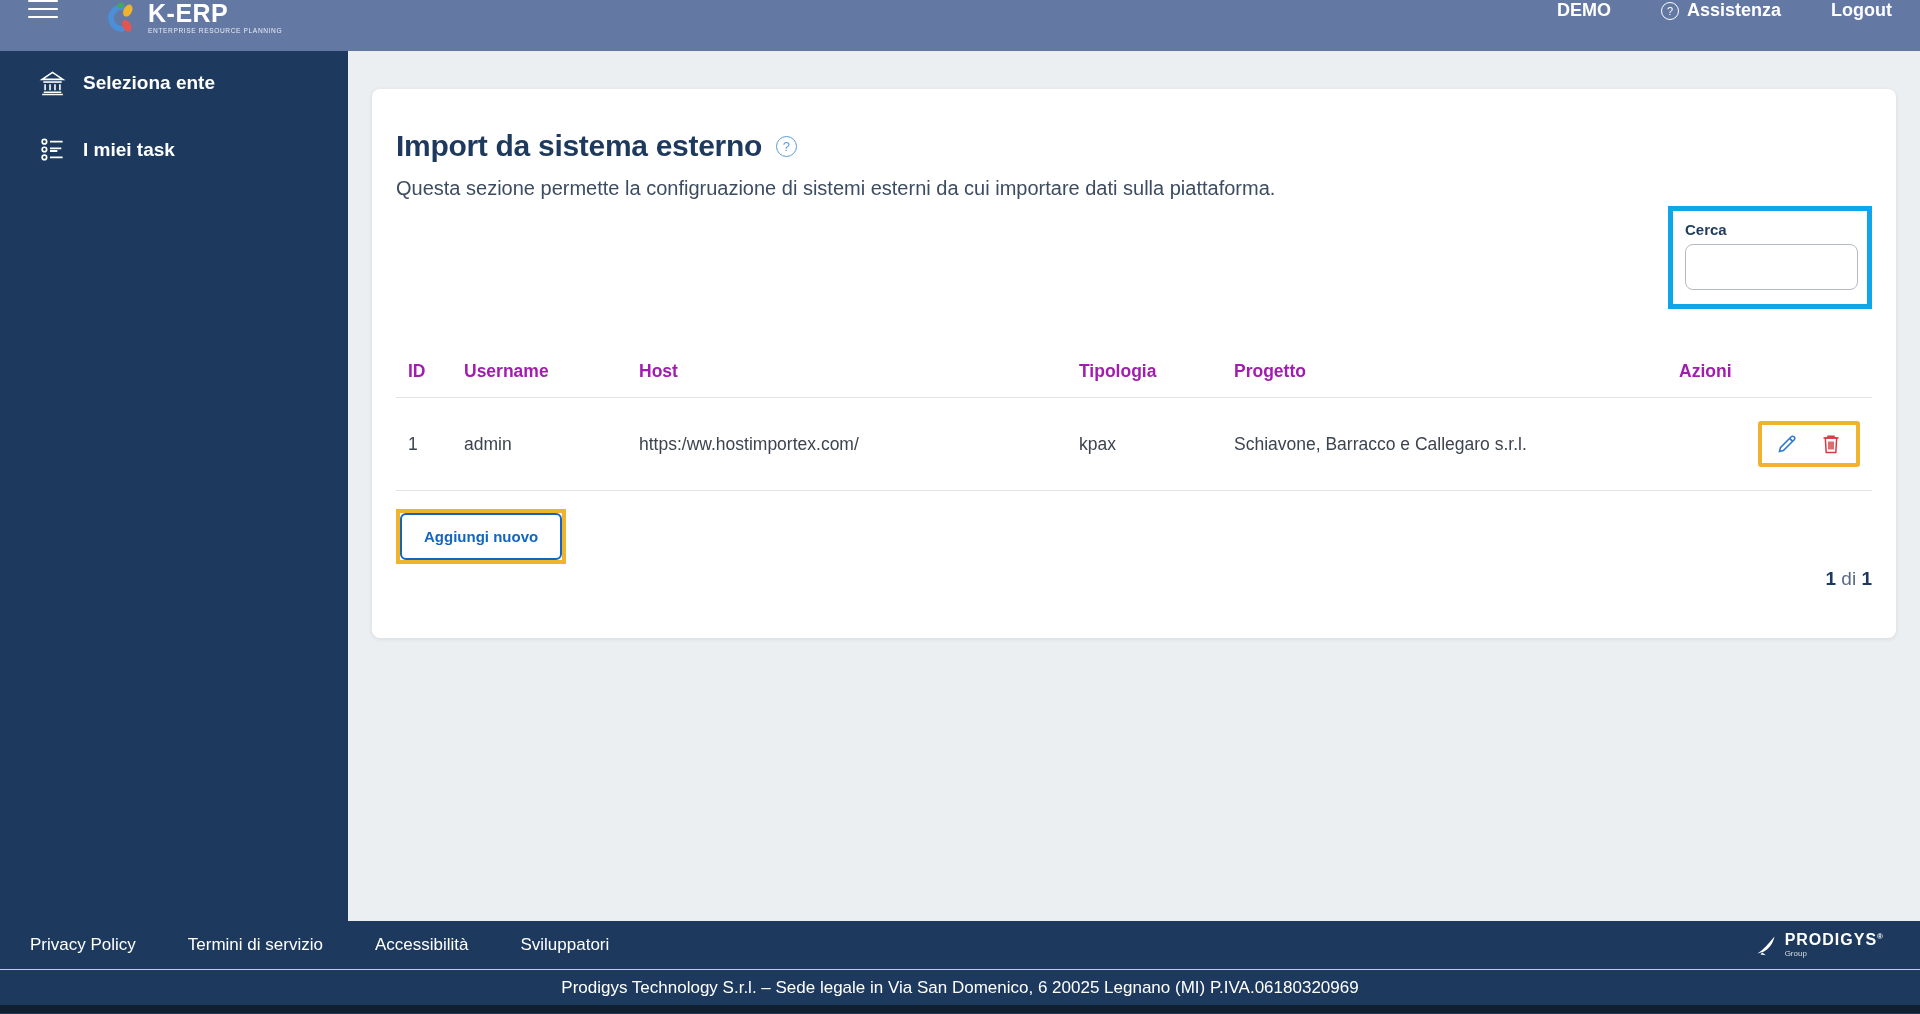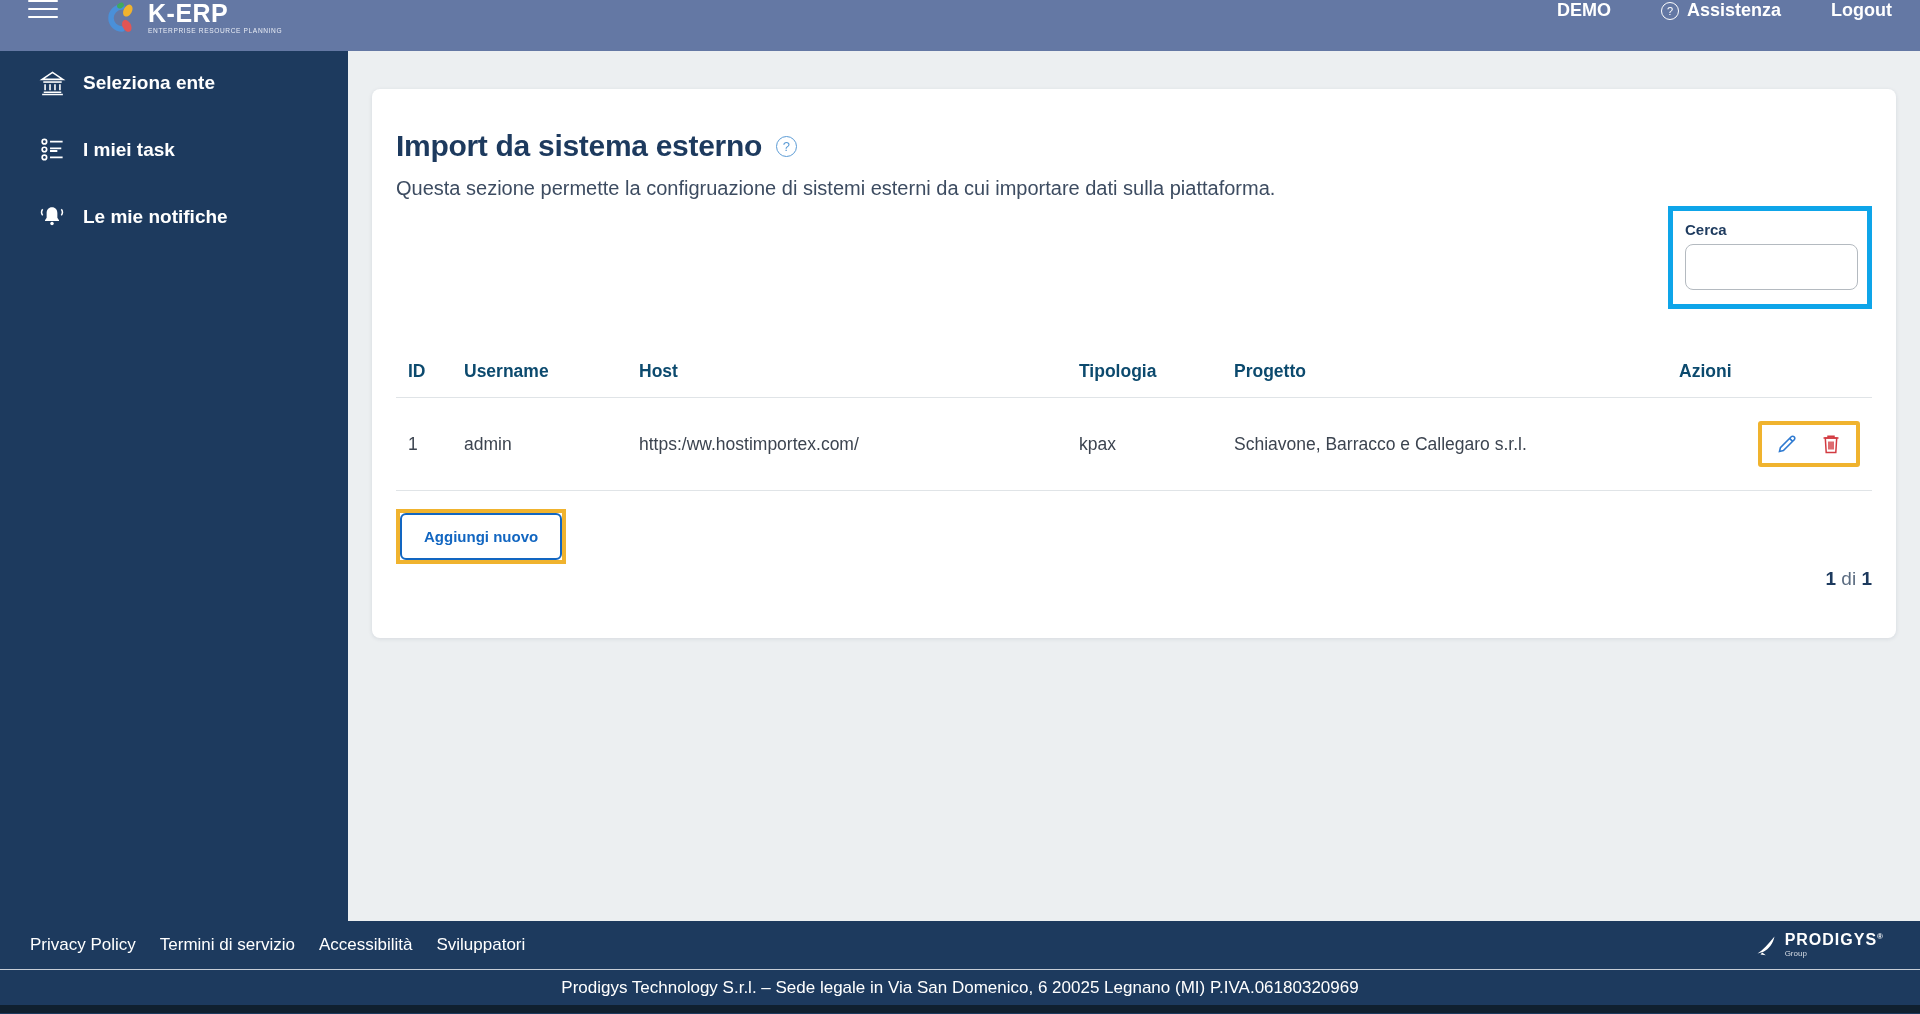--- a/index.html
+++ b/index.html
@@ -35,40 +35,40 @@
   .help-badge { width:21px; height:21px; border:1.6px solid #5b9bd5; color:#5b9bd5; border-radius:50%;
           display:inline-flex; align-items:center; justify-content:center; font-size:13px; margin-left:14px; cursor:pointer; }
   .subtitle { margin-top:14px; font-size:20px; color:#3d4c61; }
 
   .search-row { display:flex; justify-content:flex-end; margin-top:6px; }
   .search-box { border:5px solid #0ea5e9; width:204px; padding:10px 9px 14px 12px; background:#fff; }
   .search-label { font-size:15px; font-weight:bold; color:#1d3a5e; margin-bottom:6px; }
   .search-input { width:100%; height:46px; border:1px solid #b4bac0; border-radius:8px; font-size:17px; padding:0 12px; outline:none; }
 
   table.data { width:100%; border-collapse:collapse; margin-top:52px; }
-  table.data th { text-align:left; font-size:17.5px; font-weight:bold; color:#0c4a6e;
+  table.data th { text-align:left; font-size:17.5px; font-weight:bold; color:#a21caf;
           padding:0 12px 15px 12px; border-bottom:1px solid #e0e4e7; }
   table.data td { font-size:17.5px; color:#3c4450; padding:23px 12px; border-bottom:1px solid #e0e4e7; }
   th.azioni, td.azioni { text-align:right; }
   .col-id{width:56px}.col-user{width:175px}.col-host{width:440px}.col-tipo{width:155px}.col-prog{width:445px}
   .actions-box { display:inline-flex; align-items:center; gap:20px; border:4px solid #f0b32e; border-radius:3px;
           padding:7px 13px; background:#fff; }
   .icon-btn { width:24px; height:24px; cursor:pointer; display:inline-flex; }
 
   .add-row { margin-top:18px; }
   .add-wrapper { display:inline-block; border:4px solid #f0b32e; padding:0; background:#fff; }
   .add-button { border:2px solid #1266c1; color:#1266c1; background:#fff; font-weight:bold; font-size:15px;
           font-family:"Liberation Sans",sans-serif; padding:13px 22px; border-radius:6px; cursor:pointer; }
   .pagination { text-align:right; margin-top:4px; font-size:19px; color:#5a6b80; }
   .pagination b { color:#1d3a5e; }
 
   
   .footer { position:absolute; left:0; right:0; bottom:0; height:93px; background:#1d3a5e; z-index:30; }
   .footer-top { height:49px; display:flex; align-items:center; padding:0 30px; border-bottom:1px solid rgba(255,255,255,.75); }
-  .footer-links { display:flex; align-items:center; gap:24px; }
+  .footer-links { display:flex; align-items:center; gap:52px; }
   .footer-link { color:#fff; font-size:17px; cursor:pointer; }
   .footer-brand { margin-left:auto; display:flex; align-items:center; gap:7px; padding-right:6px; }
   .fb-text { display:flex; flex-direction:column; line-height:1; }
   .fb-name { color:#fff; font-weight:bold; font-size:16px; letter-spacing:1px; }
   .fb-name sup { font-size:8px; }
   .fb-sub { color:#d7dde6; font-size:8px; margin-top:2px; }
   .footer-bottom { height:35px; display:flex; align-items:center; justify-content:center; color:#fff; font-size:17px; }
   .footer-edge { height:8px; background:#10202f; }
 
   svg { display:block; }
@@ -126,30 +126,20 @@
       <svg width="27" height="27" viewBox="0 0 24 24" stroke="#fff" stroke-width="1.5" fill="none">
         <circle cx="4.8" cy="5" r="2"></circle>
           <circle cx="4.8" cy="12" r="2"></circle>
           <circle cx="4.8" cy="19" r="2"></circle>
         <path d="M9.8 5h11.2 M9.8 11h10 M9.8 13.4h6.5 M9.8 19h11.2" stroke-width="1.7"></path>
       </svg>
     </span>
     <span class="lbl">I miei task</span>
   </div>
 
-  <div class="side-item">
-    <span class="ico">
-      <svg width="28" height="28" viewBox="0 0 24 24">
-        <path d="M12 3.6c-2.9 0-4.6 2.2-4.6 5.1v3.9L6 14.8v.6h12v-.6l-1.4-2.2V8.7c0-2.9-1.7-5.1-4.6-5.1z" fill="#fff"></path>
-        <circle cx="12" cy="17.6" r="1.5" fill="#fff"></circle>
-        <path d="M4 5.4c-1.2 1.6-1.2 3.6 0 5.2 M20 5.4c1.2 1.6 1.2 3.6 0 5.2" fill="none" stroke="#fff" stroke-width="1.3"></path>
-      </svg>
-    </span>
-    <span class="lbl">Le mie notifiche</span>
-  </div>
 
 
 </div>
 
 <div class="main">
   <div class="card">
 
     <div class="card-header">
       <span class="page-title">Import da sistema esterno</span>
       <span class="help-badge">?</span>

